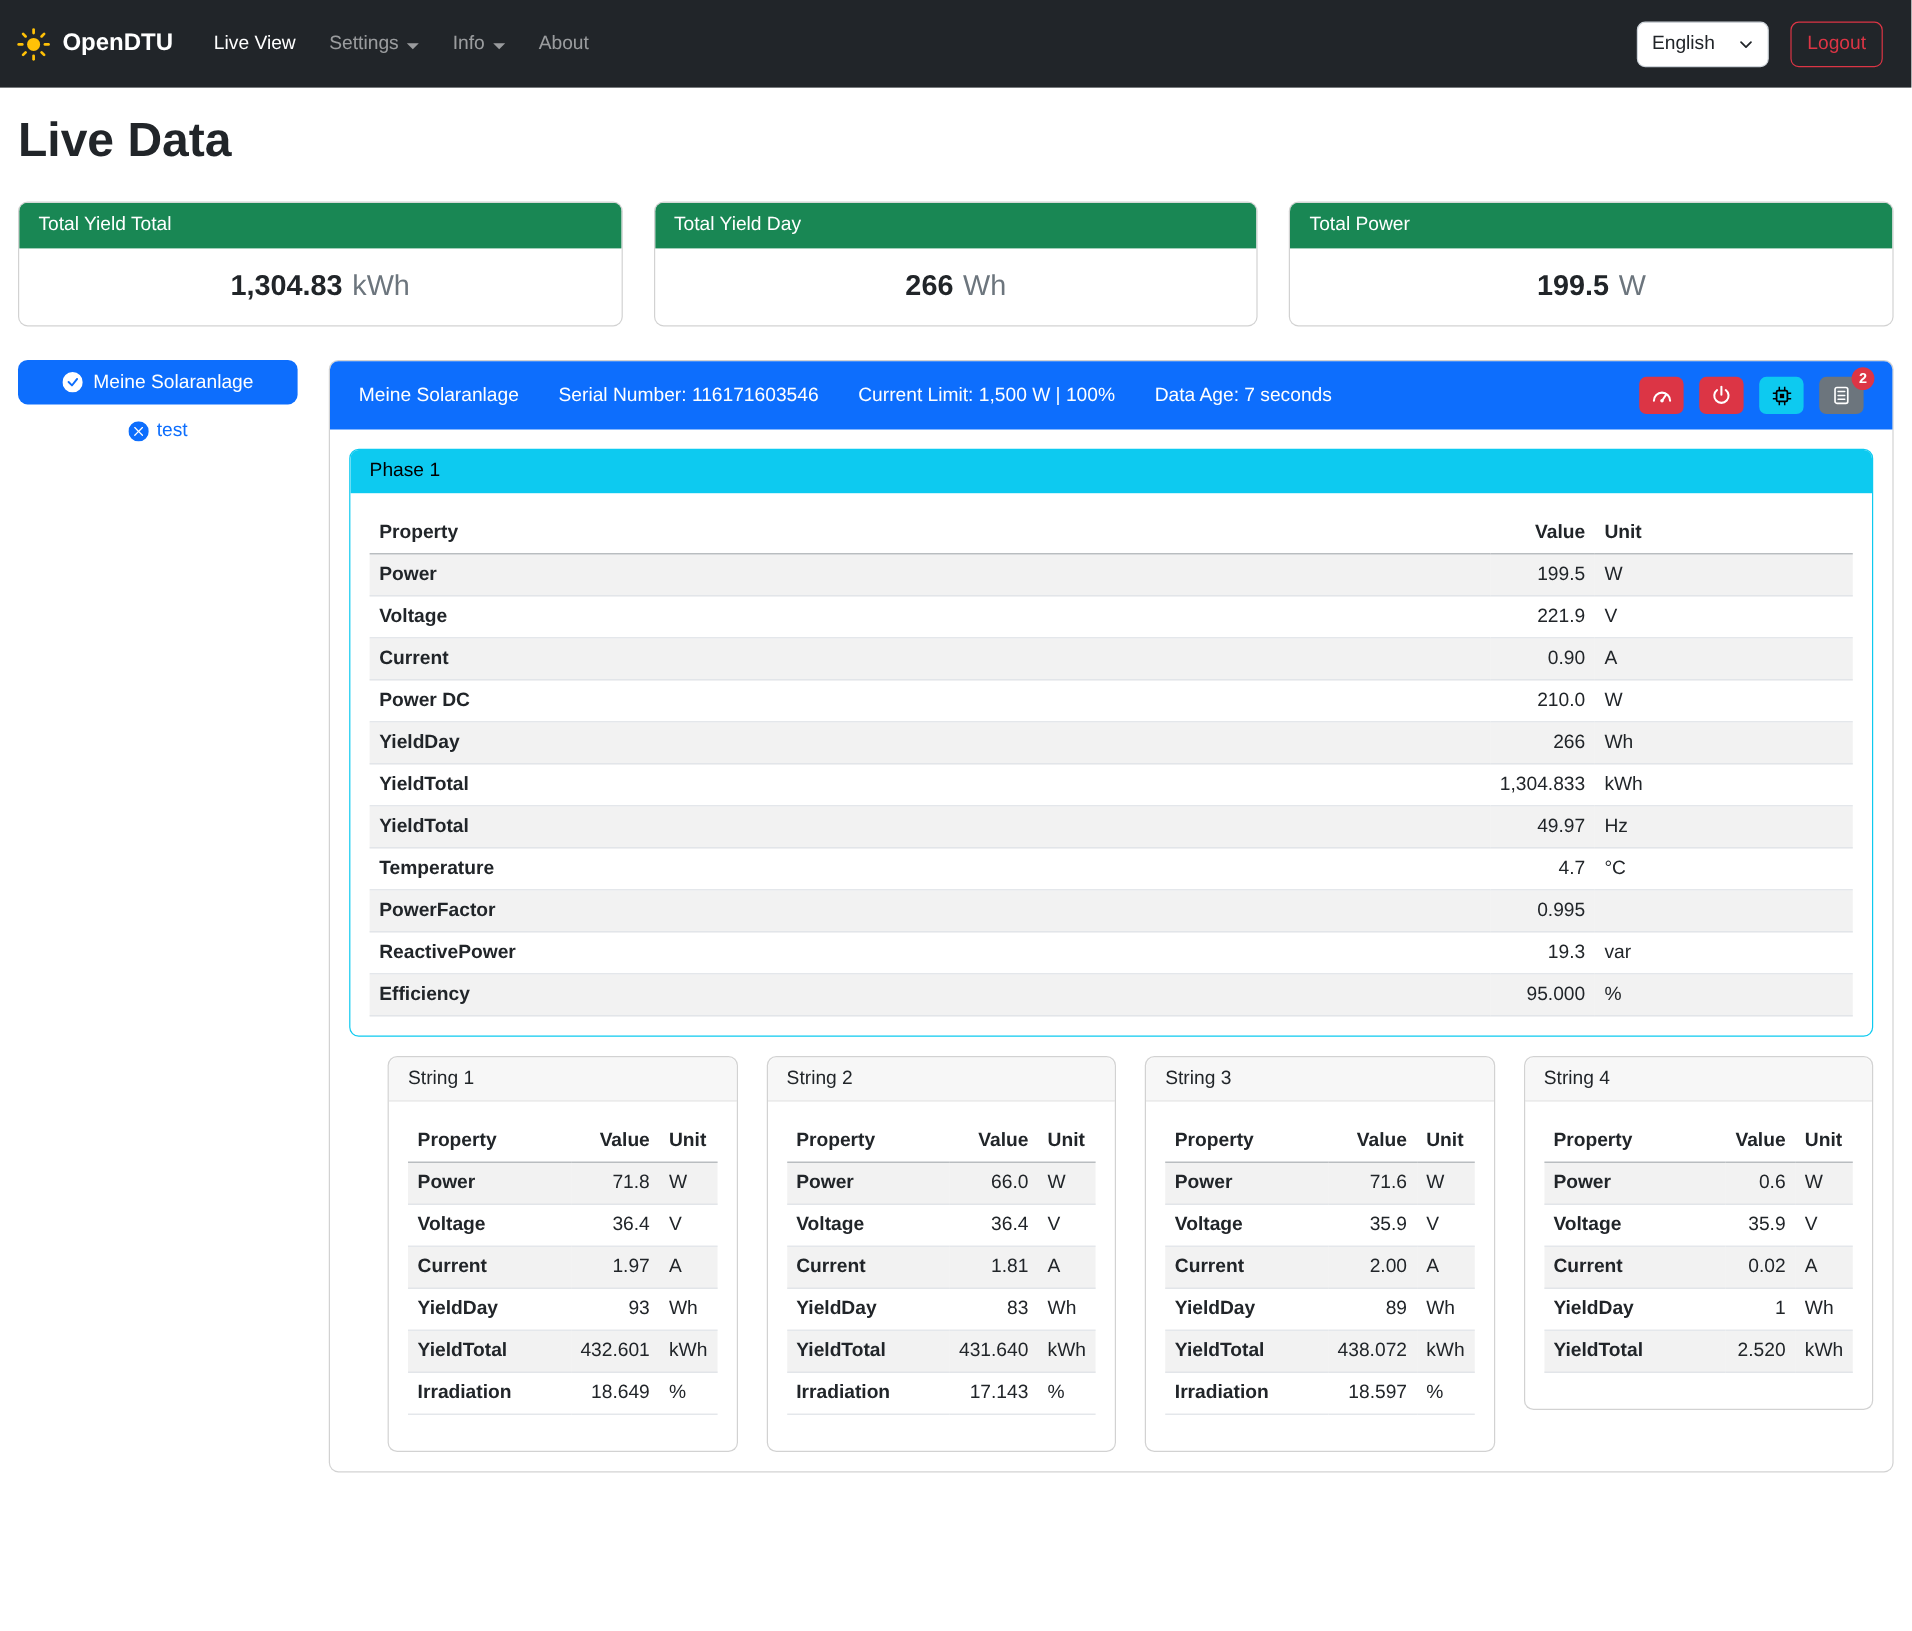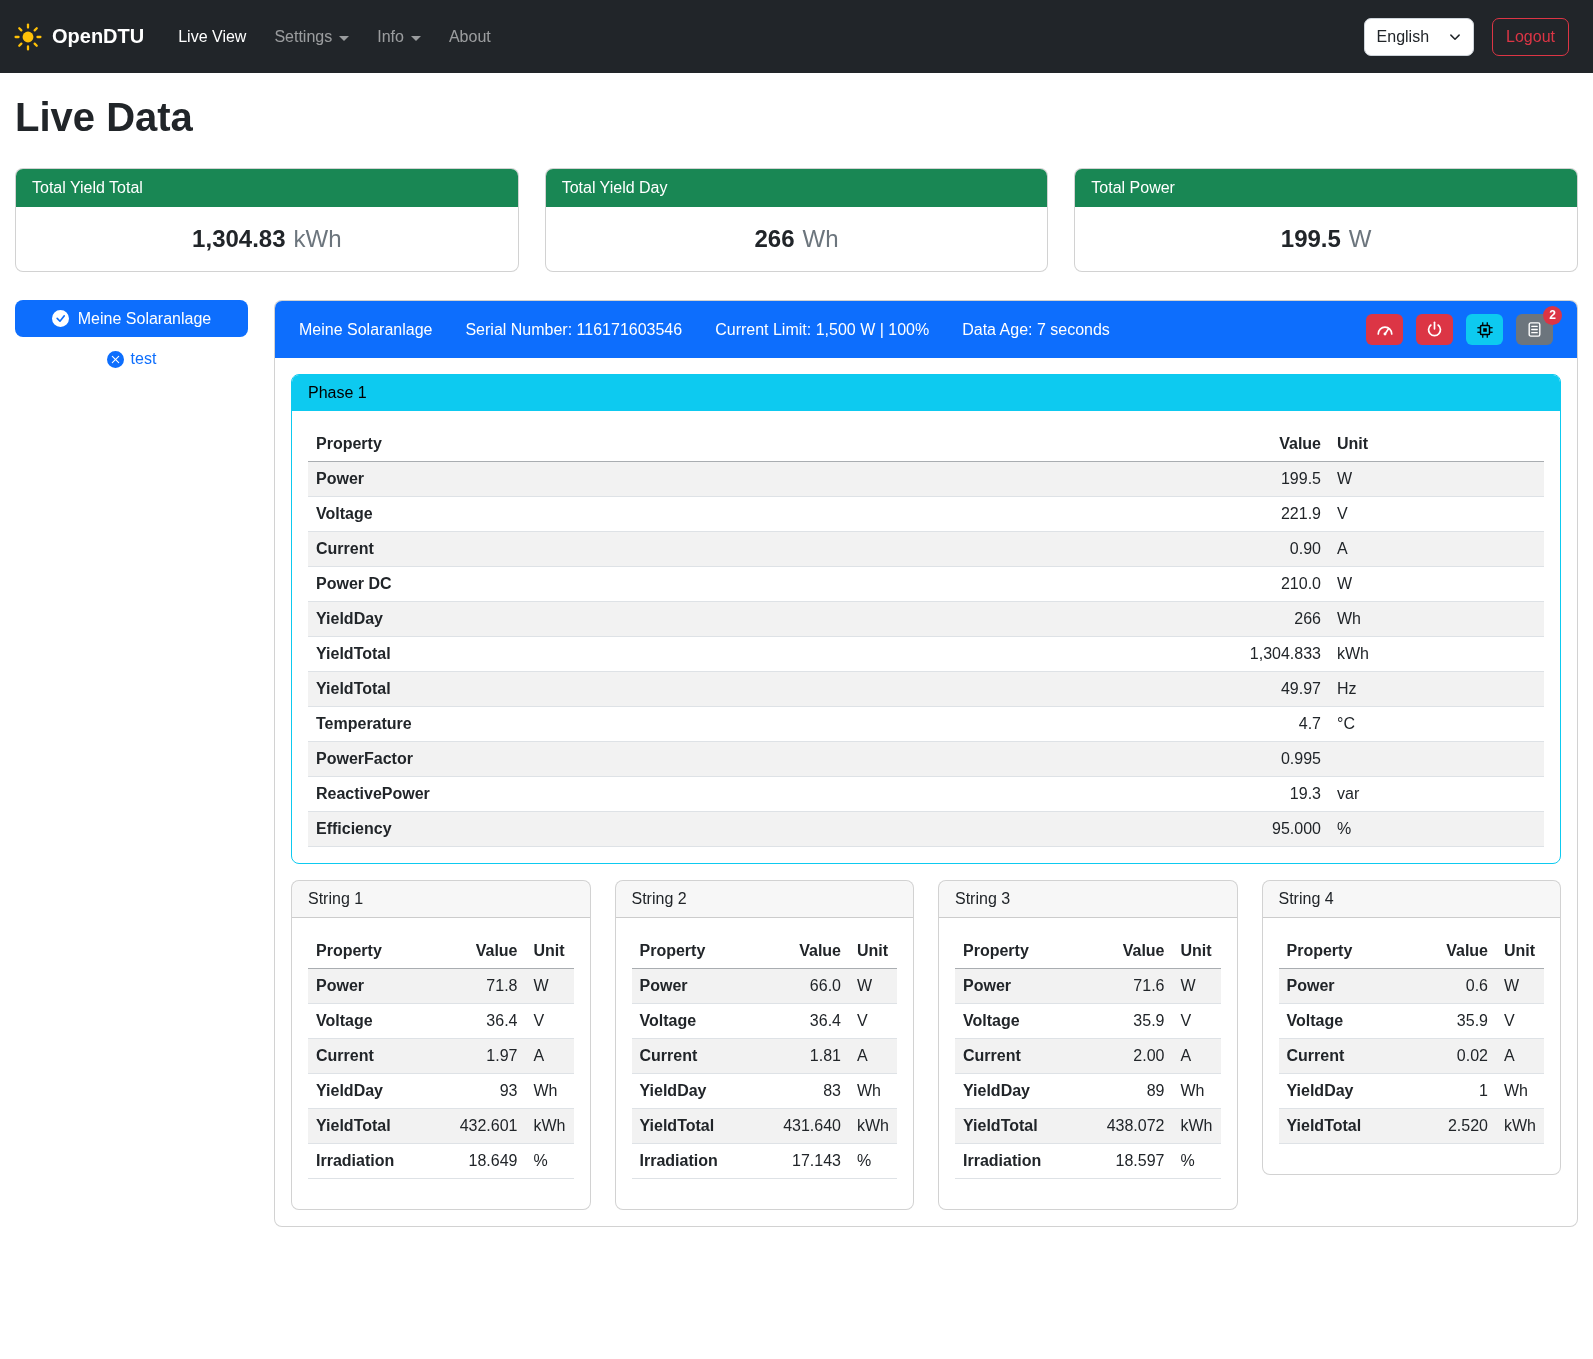--- a/index.html
+++ b/index.html
@@ -58,21 +58,21 @@
   thead th { border-bottom: 1px solid #a9adb1; font-weight: 700; }
   th.col-prop { width: 100%; }
   th.col-val, td.c-val { text-align: right; white-space: nowrap; }
   th.col-unit, td.c-unit { white-space: nowrap; }
   td.c-prop { font-weight: 700; }
   tbody tr:nth-child(odd) { background: rgba(0,0,0,.05); }
   .phase-table th.col-unit, .phase-table td.c-unit { min-width: 215px; }
   .string-table th.col-unit, .string-table td.c-unit { min-width: 45px; }
 
   
-  .strings-row { display: grid; grid-template-columns: repeat(4, 1fr); gap: 24px; align-items: start; }
+  .strings-row { display: grid; grid-template-columns: repeat(4, 1fr); gap: 24px; align-items: start; margin-left: 32px; }
   .string-card { border: 1px solid rgba(0,0,0,.175); border-radius: 8px; background: #fff; }
   .string-head { background: rgba(0,0,0,.03); border-bottom: 1px solid rgba(0,0,0,.175); padding: 9px 16px; border-radius: 8px 8px 0 0; }
   .string-body { padding: 16px 16px 30px; }
 </style>
 </head>
 <body>
 
 <nav class="navbar">
   <div class="nav-left">
     <a class="brand">

